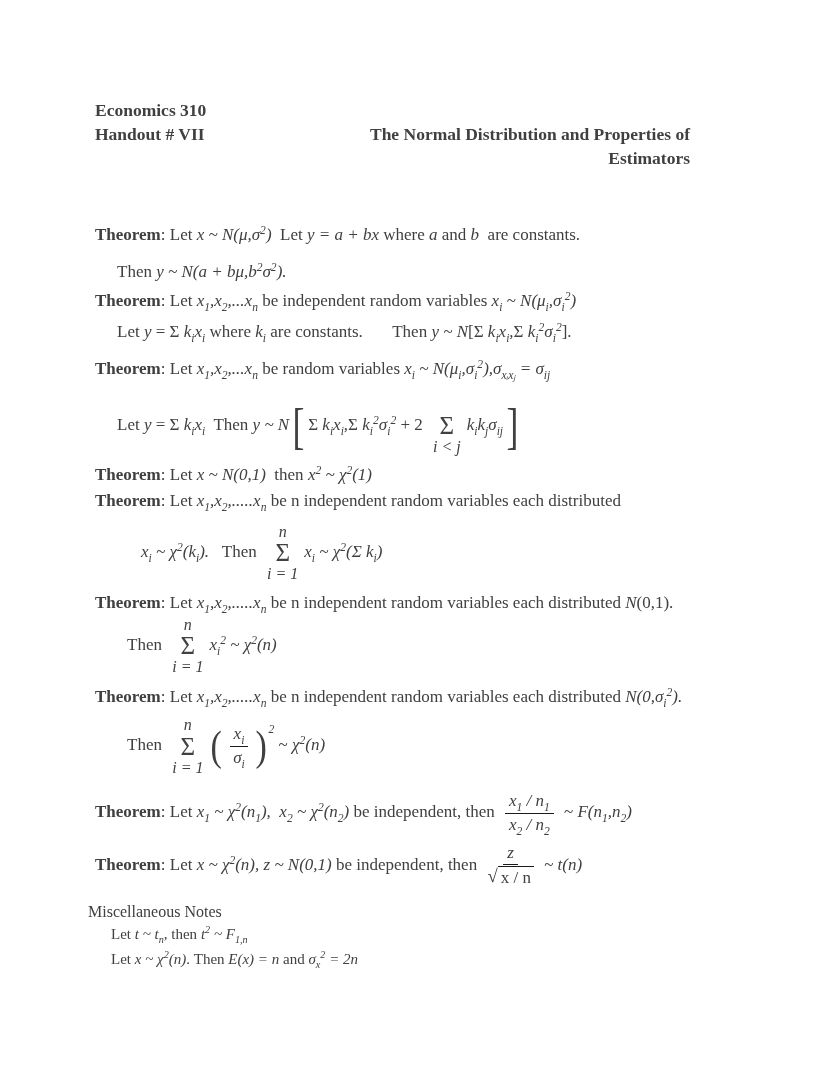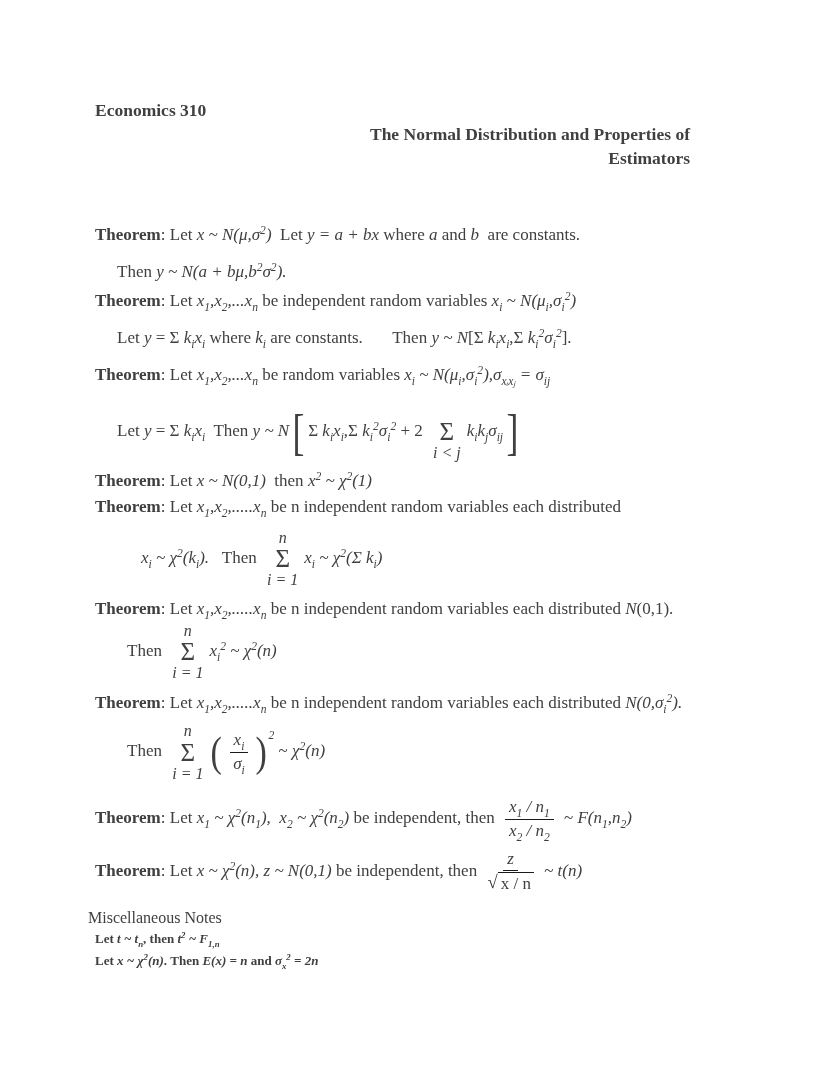--- a/index.html
+++ b/index.html
@@ -33,39 +33,40 @@
   .rad { border-top:1.5px solid #1b1b1b; padding:1px 3px 0; }
   .hdr { display:flex; margin-bottom:54px; font-weight:bold; font-size:17.5px; }
   .hdr-left { width:195px; }
   .hdr-left div { line-height:24px; }
   .hdr-title { width:400px; margin-top:24px; line-height:24px;text-align:right; }
   .line { line-height:1.35; white-space:nowrap; }
   .ind1 { margin-left:22px; }
   .ind2 { margin-left:32px; }
   .ind3 { margin-left:46px; }
   .misc-heading { font-size:16px; margin-left:-7px; line-height:20px; }
-  .mline { font-weight:bold; font-size:13px; }
+  .mline { font-weight:normal; font-size:15px;margin-left:16px; }
 </style>
 </head>
 <body>
 
 <main class="page">
 
   <header class="hdr">
     <div class="hdr-left">
       <div>Economics 310</div>
+      <div>Handout # VII</div>
     </div>
     <div class="hdr-title">The Normal Distribution and Properties of Estimators</div>
   </header>
 
   <section>
     <div class="line" style="margin-bottom:14px"><span class="b">Theorem</span><span>: Let </span><span class="i">x ~ N(μ,σ<span class="sp">2</span>)</span><span>&nbsp; Let </span><span class="i">y = a + bx</span><span> where </span><span class="i">a</span><span> and </span><span class="i">b</span><span>&nbsp; are constants.</span></div>
     <div class="line ind1" style="margin-bottom:6px"><span>Then </span><span class="i">y ~ N(a + bμ,b<span class="sp">2</span>σ<span class="sp">2</span>).</span></div>
 
-    <div class="line" style="margin-bottom:14px"><span class="b">Theorem</span><span>: Let </span><span class="i">x<span class="sb">1</span>,x<span class="sb">2</span>,...x<span class="sb">n</span></span><span> be independent random variables </span><span class="i">x<span class="sb">i</span> ~ N(μ<span class="sb">i</span>,σ<span class="sb">i</span><span class="sp">2</span>)</span></div>
+    <div class="line" style="margin-bottom:8px"><span class="b">Theorem</span><span>: Let </span><span class="i">x<span class="sb">1</span>,x<span class="sb">2</span>,...x<span class="sb">n</span></span><span> be independent random variables </span><span class="i">x<span class="sb">i</span> ~ N(μ<span class="sb">i</span>,σ<span class="sb">i</span><span class="sp">2</span>)</span></div>
     <div class="line ind1" style="margin-bottom:14px"><span>Let </span><span class="i">y</span><span> = Σ </span><span class="i">k<span class="sb">i</span>x<span class="sb">i</span></span><span> where </span><span class="i">k<span class="sb">i</span></span><span> are constants.&nbsp;&nbsp;&nbsp;&nbsp;&nbsp;&nbsp; Then </span><span class="i">y ~ N</span><span>[Σ </span><span class="i">k<span class="sb">i</span>x<span class="sb">i</span></span><span>,Σ </span><span class="i">k<span class="sb">i</span><span class="sp">2</span>σ<span class="sb">i</span><span class="sp">2</span></span><span>].</span></div>
 
     <div class="line" style="margin-bottom:15px"><span class="b">Theorem</span><span>: Let </span><span class="i">x<span class="sb">1</span>,x<span class="sb">2</span>,...x<span class="sb">n</span></span><span> be random variables </span><span class="i">x<span class="sb">i</span> ~ N(μ<span class="sb">i</span>,σ<span class="sb">i</span><span class="sp">2</span>),σ<span class="sb">xᵢxⱼ</span> = σ<span class="sb">ij</span></span></div>
     <div class="line ind1" style="margin-bottom:8px"><span>Let </span><span class="i">y</span><span> = Σ </span><span class="i">k<span class="sb">i</span>x<span class="sb">i</span></span><span>&nbsp; Then </span><span class="i">y ~ N</span><span class="tb">[</span><span>Σ </span><span class="i">k<span class="sb">i</span>x<span class="sb">i</span></span><span>,Σ </span><span class="i">k<span class="sb">i</span><span class="sp">2</span>σ<span class="sb">i</span><span class="sp">2</span></span><span> + 2 </span><span class="bigop">
           <span class="lim">&nbsp;</span>
           <span class="op">Σ</span>
           <span class="lim">i &lt; j</span>
         </span><span class="i">k<span class="sb">i</span>k<span class="sb">j</span>σ<span class="sb">ij</span></span><span class="tb">]</span></div>
 
     <div class="line" style="margin-bottom:3px"><span class="b">Theorem</span><span>: Let </span><span class="i">x ~ N(0,1)</span><span>&nbsp; then </span><span class="i">x<span class="sp">2</span> ~ χ<span class="sp">2</span>(1)</span></div>

